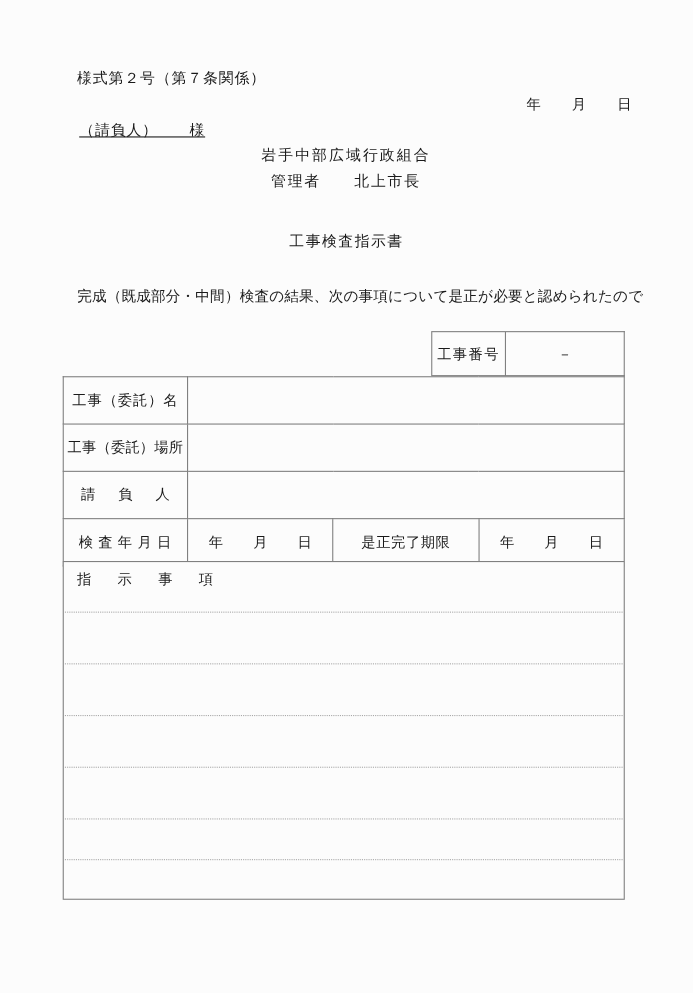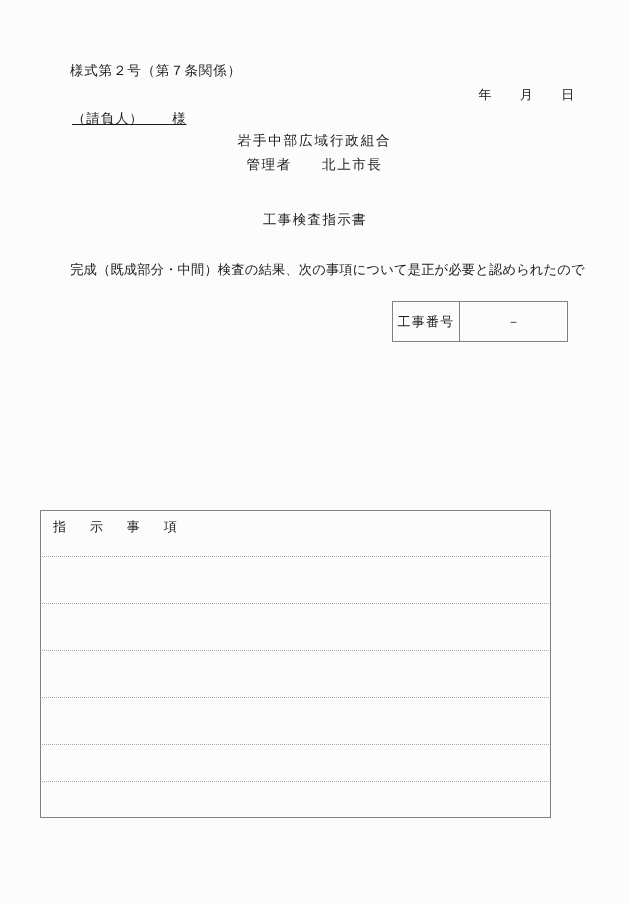--- a/index.html
+++ b/index.html
@@ -158,21 +158,21 @@
   }
   .main-table td.date-val2 {
     text-align: center;
     letter-spacing: 0.55em;
     text-indent: 0.55em;
   }
 
   
   .instructions {
     position: absolute;
-    left: 40px;
+    left: 57px;
     top: 510px;
     width: 511px;
     height: 308px;
     border: 1px solid #808080;
     box-sizing: border-box;
     background: #fcfcfc;
     text-decoration: underline;
   }
   .instructions .ins-title {
     position: absolute;
@@ -210,20 +210,42 @@
 
   <div class="body-text">
     <div class="l1">完成（既成部分・中間）検査の結果、次の事項について是正が必要と認められたので</div>
   </div>
 
   <div class="jobno-box">
     <div class="cell label">工事番号</div>
     <div class="cell value">－</div>
   </div>
 
+  <table class="main-table">
+    <tbody>
+      <tr>
+        <td class="lbl">工事（委託）名</td>
+        <td class="val" colspan="3"></td>
+      </tr>
+      <tr>
+        <td class="lbl tight-track">工事（委託）場所</td>
+        <td class="val" colspan="3"></td>
+      </tr>
+      <tr>
+        <td class="lbl wide-track">請　負　人</td>
+        <td class="val" colspan="3"></td>
+      </tr>
+      <tr>
+        <td class="lbl">検 査 年 月 日</td>
+        <td class="val date-val">年　月　日</td>
+        <td class="val mid-lbl">是正完了期限</td>
+        <td class="val date-val2">年　月　日</td>
+      </tr>
+    </tbody>
+  </table>
 
   <div class="instructions">
     <div class="ins-title">指　示　事　項</div>
     <div class="dotrow" style="top:45px"></div>
     <div class="dotrow" style="top:92px"></div>
     <div class="dotrow" style="top:139px"></div>
     <div class="dotrow" style="top:186px"></div>
     <div class="dotrow" style="top:233px"></div>
     <div class="dotrow" style="top:270px"></div>
   </div>

